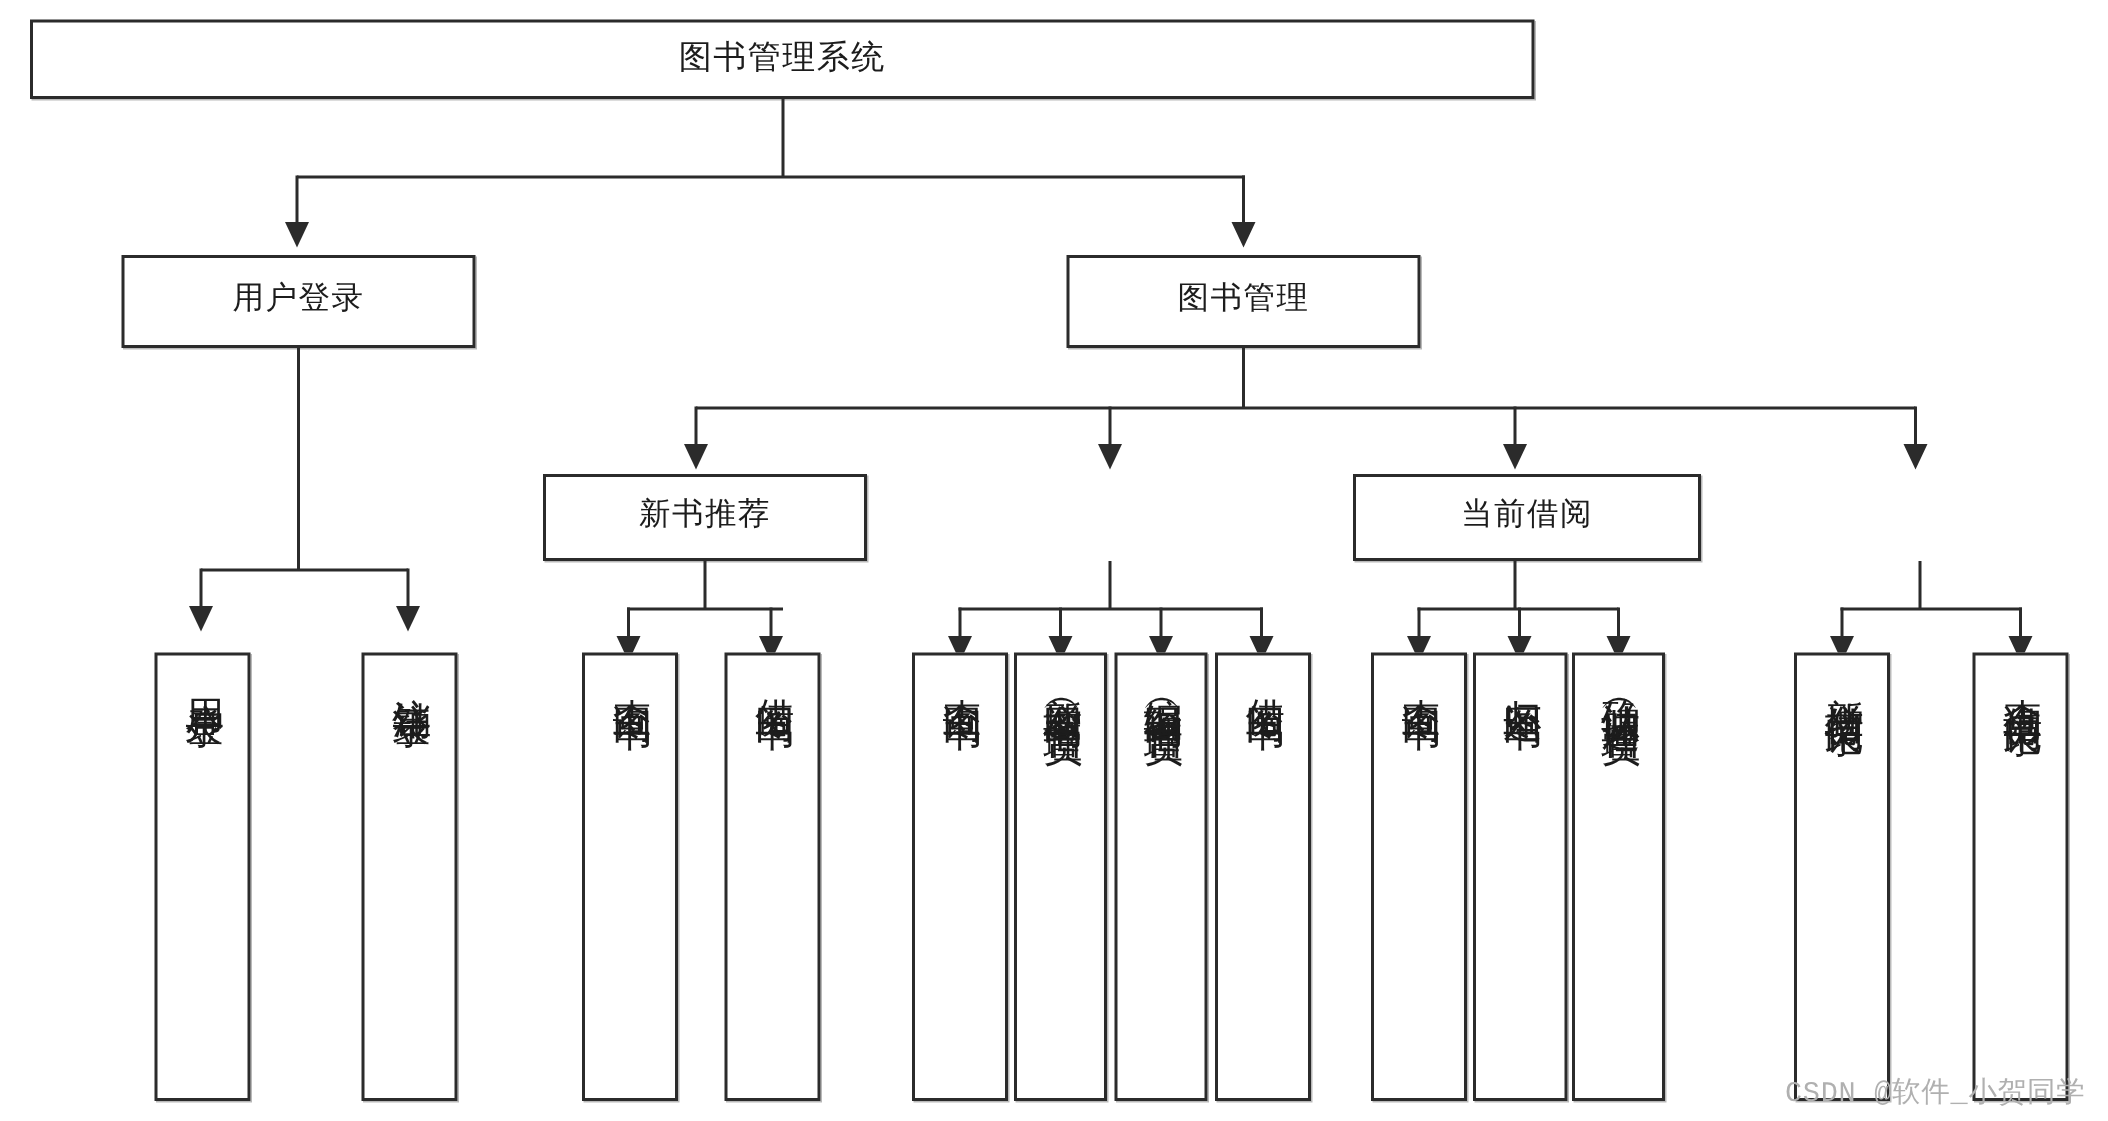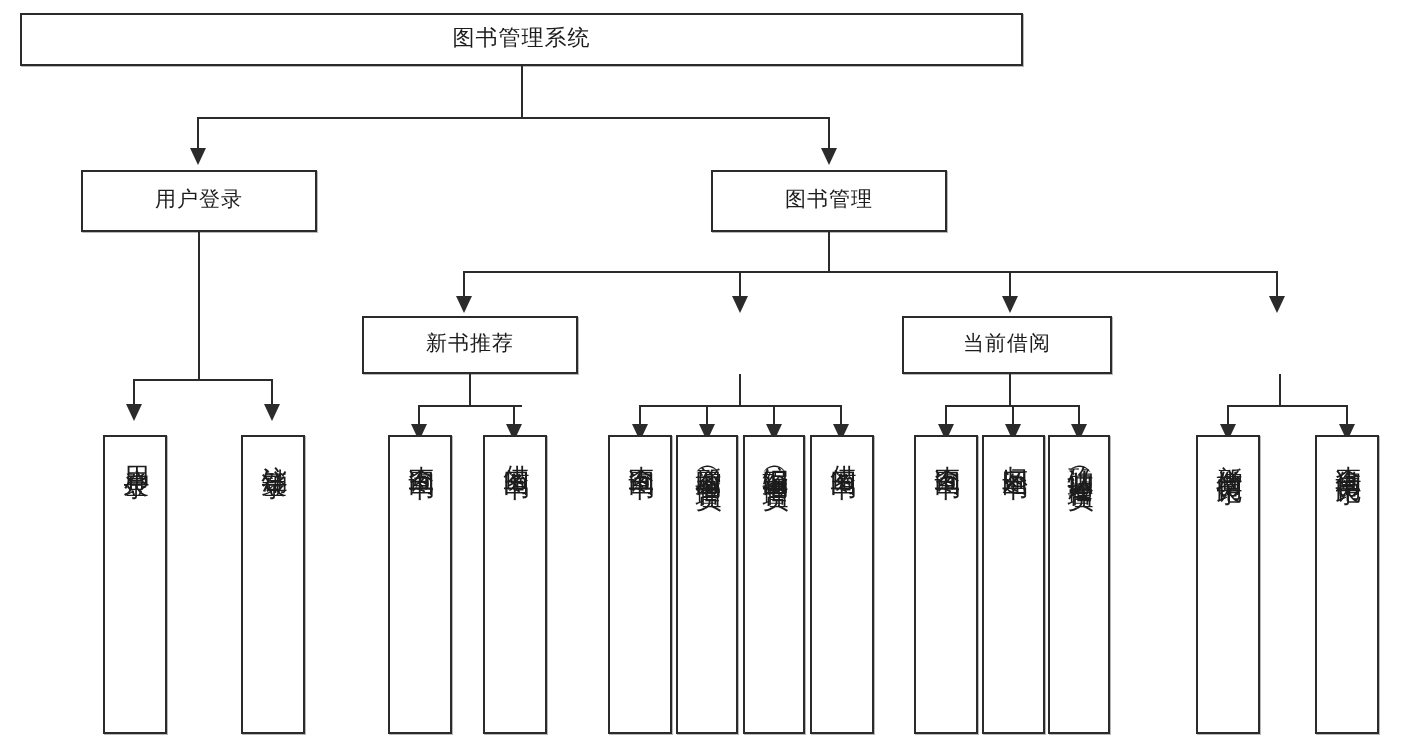--- a/index.html
+++ b/index.html
@@ -126,21 +126,21 @@
 
   <div class="vline" style="left:1009px; top:271px; width:2px; height:27px;"></div>
   <div class="arrow" style="left:1002px; top:296px;"></div>
 
   <div class="vline" style="left:1276px; top:271px; width:2px; height:27px;"></div>
   <div class="arrow" style="left:1269px; top:296px;"></div>
 
   <div class="node lvl3" style="left:362px; top:316px; width:216px; height:58px;">
     <span class="label">新书推荐</span>
   </div>
-  <div class="node lvl3" style="left:902px; top:316px; width:210px; height:58px;">
+  <div class="node lvl3" style="left:902px; top:316px; width:232px; height:58px;">
     <span class="label">当前借阅</span>
   </div>
 
   <div class="vline" style="left:469px; top:374px; width:2px; height:32px;"></div>
   <div class="hline" style="left:418px; top:405px; width:104px; height:2px;"></div>
   <div class="vline" style="left:418px; top:405px; width:2px; height:22px;"></div>
   <div class="arrow" style="left:411px; top:424px;"></div>
   <div class="vline" style="left:513px; top:405px; width:2px; height:22px;"></div>
   <div class="arrow" style="left:506px; top:424px;"></div>
 
@@ -208,14 +208,15 @@
     <span class="label">确认归还（管理员）</span>
   </div>
 
   <div class="node leaf" style="left:1196px; top:435px; width:64px; height:299px;">
     <span class="label">新增借阅记录</span>
   </div>
   <div class="node leaf" style="left:1315px; top:435px; width:64px; height:299px;">
     <span class="label">查询借阅记录</span>
   </div>
 
+  <div id="watermark" style="left:1190px; top:715px;">CSDN @软件_小贺同学</div>
 
 </div>
 
 </body></html>

